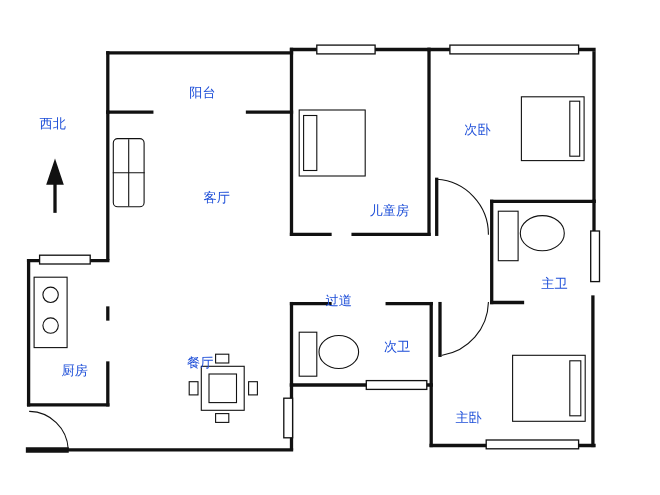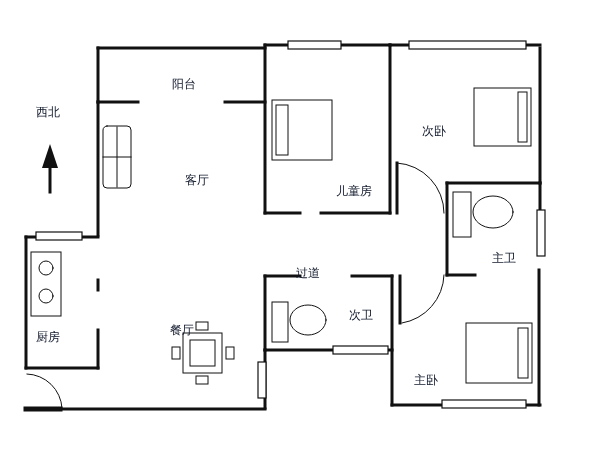--- a/index.html
+++ b/index.html
@@ -1,19 +1,19 @@
 <!DOCTYPE html>
 <html><head>
 <meta charset="utf-8">
 <style>
   html, body { margin: 0; padding: 0; background: #ffffff; }
   body { width: 600px; height: 450px; position: relative; overflow: hidden;
          font-family: "DejaVu Sans", sans-serif; }
   #plan { position: absolute; left: 0; top: 0; }
-  .lbl { position: absolute; font-size: 12px; color: #0f172a; white-space: nowrap;
+  .lbl { position: absolute; font-size: 12px; color: #1d4ed8; white-space: nowrap;
          font-family: "DejaVu Sans", sans-serif; }
   .room { cursor: default; }
 </style>
 </head>
 <body>
 
 <svg id="plan" width="600" height="450" viewBox="0 0 600 450">
   <g stroke="#111" fill="none" stroke-linecap="square">
 
     <g stroke-width="3">
@@ -112,19 +112,19 @@
       <line x1="50" y1="160" x2="50" y2="192" stroke-width="3"></line>
       <polygon points="42,168 50,144 58,168" fill="#111" stroke="none"></polygon>
     </g>
   </g>
 </svg>
 
 <div class="lbl" style="left:36px;top:104px">西北</div>
 <div class="lbl room" style="left:172px;top:76px">阳台</div>
 <div class="lbl room" style="left:185px;top:172px">客厅</div>
 <div class="lbl room" style="left:336px;top:183px">儿童房</div>
-<div class="lbl room" style="left:422px;top:123px">次卧</div>
+<div class="lbl room" style="left:422px;top:110px">次卧</div>
 <div class="lbl room" style="left:492px;top:250px">主卫</div>
 <div class="lbl room" style="left:296px;top:265px">过道</div>
 <div class="lbl room" style="left:349px;top:307px">次卫</div>
 <div class="lbl room" style="left:414px;top:372px">主卧</div>
 <div class="lbl room" style="left:170px;top:322px">餐厅</div>
-<div class="lbl room" style="left:36px;top:329px">厨房</div>
+<div class="lbl room" style="left:56px;top:329px">厨房</div>
 
 </body></html>

